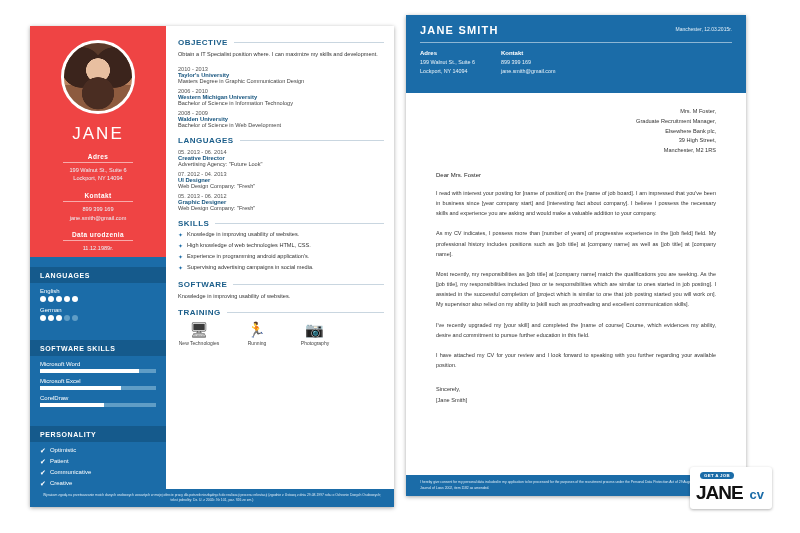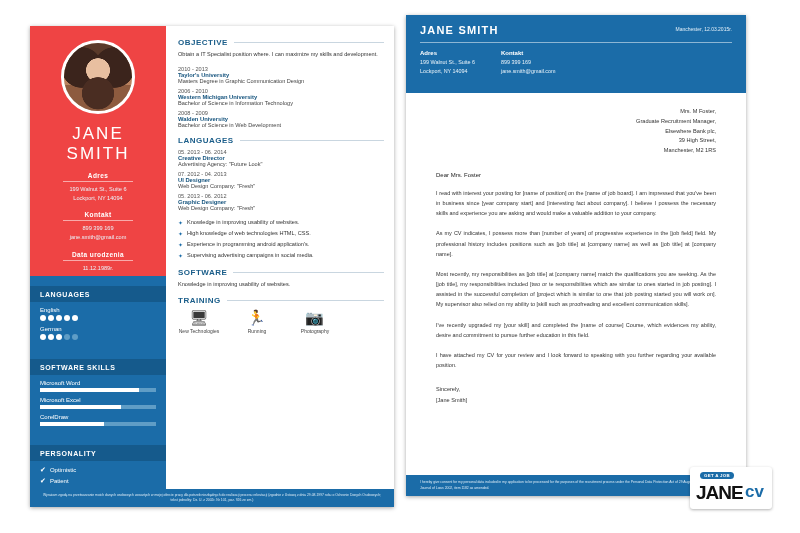--- a/index.html
+++ b/index.html
@@ -182,21 +182,21 @@
     display: flex; align-items: center; justify-content: center;
     overflow: hidden;
   }
   .logo-inner { position: relative; width: 100%; height: 100%; }
   .logo-craft {
     position: absolute; left: 6px; bottom: 5px;
     font-size: 19px; font-weight: bold; color: #111; letter-spacing: -1px;
   }
   .logo-cv {
     position: absolute; right: 8px; bottom: 7px;
-    font-size: 17px; font-weight: bold; color: #1b6ca8;
+    font-size: 13px; font-weight: bold; color: #1b6ca8;
   }
   .logo-tag {
     position: absolute; left: 10px; top: 5px;
     background: #1b6ca8; color: #fff;
     font-size: 4.4px; font-weight: bold;
     padding: 1px 4px; border-radius: 6px;
     letter-spacing: .3px;
   }
 </style>
 </head>
@@ -206,21 +206,20 @@
 
   <div class="cv-page">
 
     <div class="cv-left">
       <div class="cv-left-top">
         <div class="avatar-wrap">
           <div class="avatar-face"></div>
         </div>
         <div class="cv-name">
           <span>JANE</span>
-          <span class="n2">SMITH</span>
         </div>
 
         <div class="side-sec-label">Adres</div>
         <div class="side-line"></div>
         <div class="side-txt" style="white-space:pre-line">199 Walnut St., Suite 6
 Lockport, NY 14094</div>
 
         <div class="side-sec-label">Kontakt</div>
         <div class="side-line"></div>
         <div class="side-txt" style="white-space:pre-line">899 399 169
@@ -343,20 +342,24 @@
           <div class="r-sub">Web Design Company: "Fresh"</div>
         </div>
         <div>
           <div class="r-date">05. 2013 - 06. 2012</div>
           <div class="r-strong">Graphic Designer</div>
           <div class="r-sub">Web Design Company: "Fresh"</div>
         </div>
       </div>
 
       <div class="r-sec">
+        <div class="r-head">
+          <span class="r-title">SKILLS</span>
+          <span class="r-rule"></span>
+        </div>
         <div class="bullet-row">
           <span class="bt">✦</span>
           <span>Knowledge in improving usability of websites.</span>
         </div>
         <div class="bullet-row">
           <span class="bt">✦</span>
           <span>High knowledge of web technologies HTML, CSS.</span>
         </div>
         <div class="bullet-row">
           <span class="bt">✦</span>

